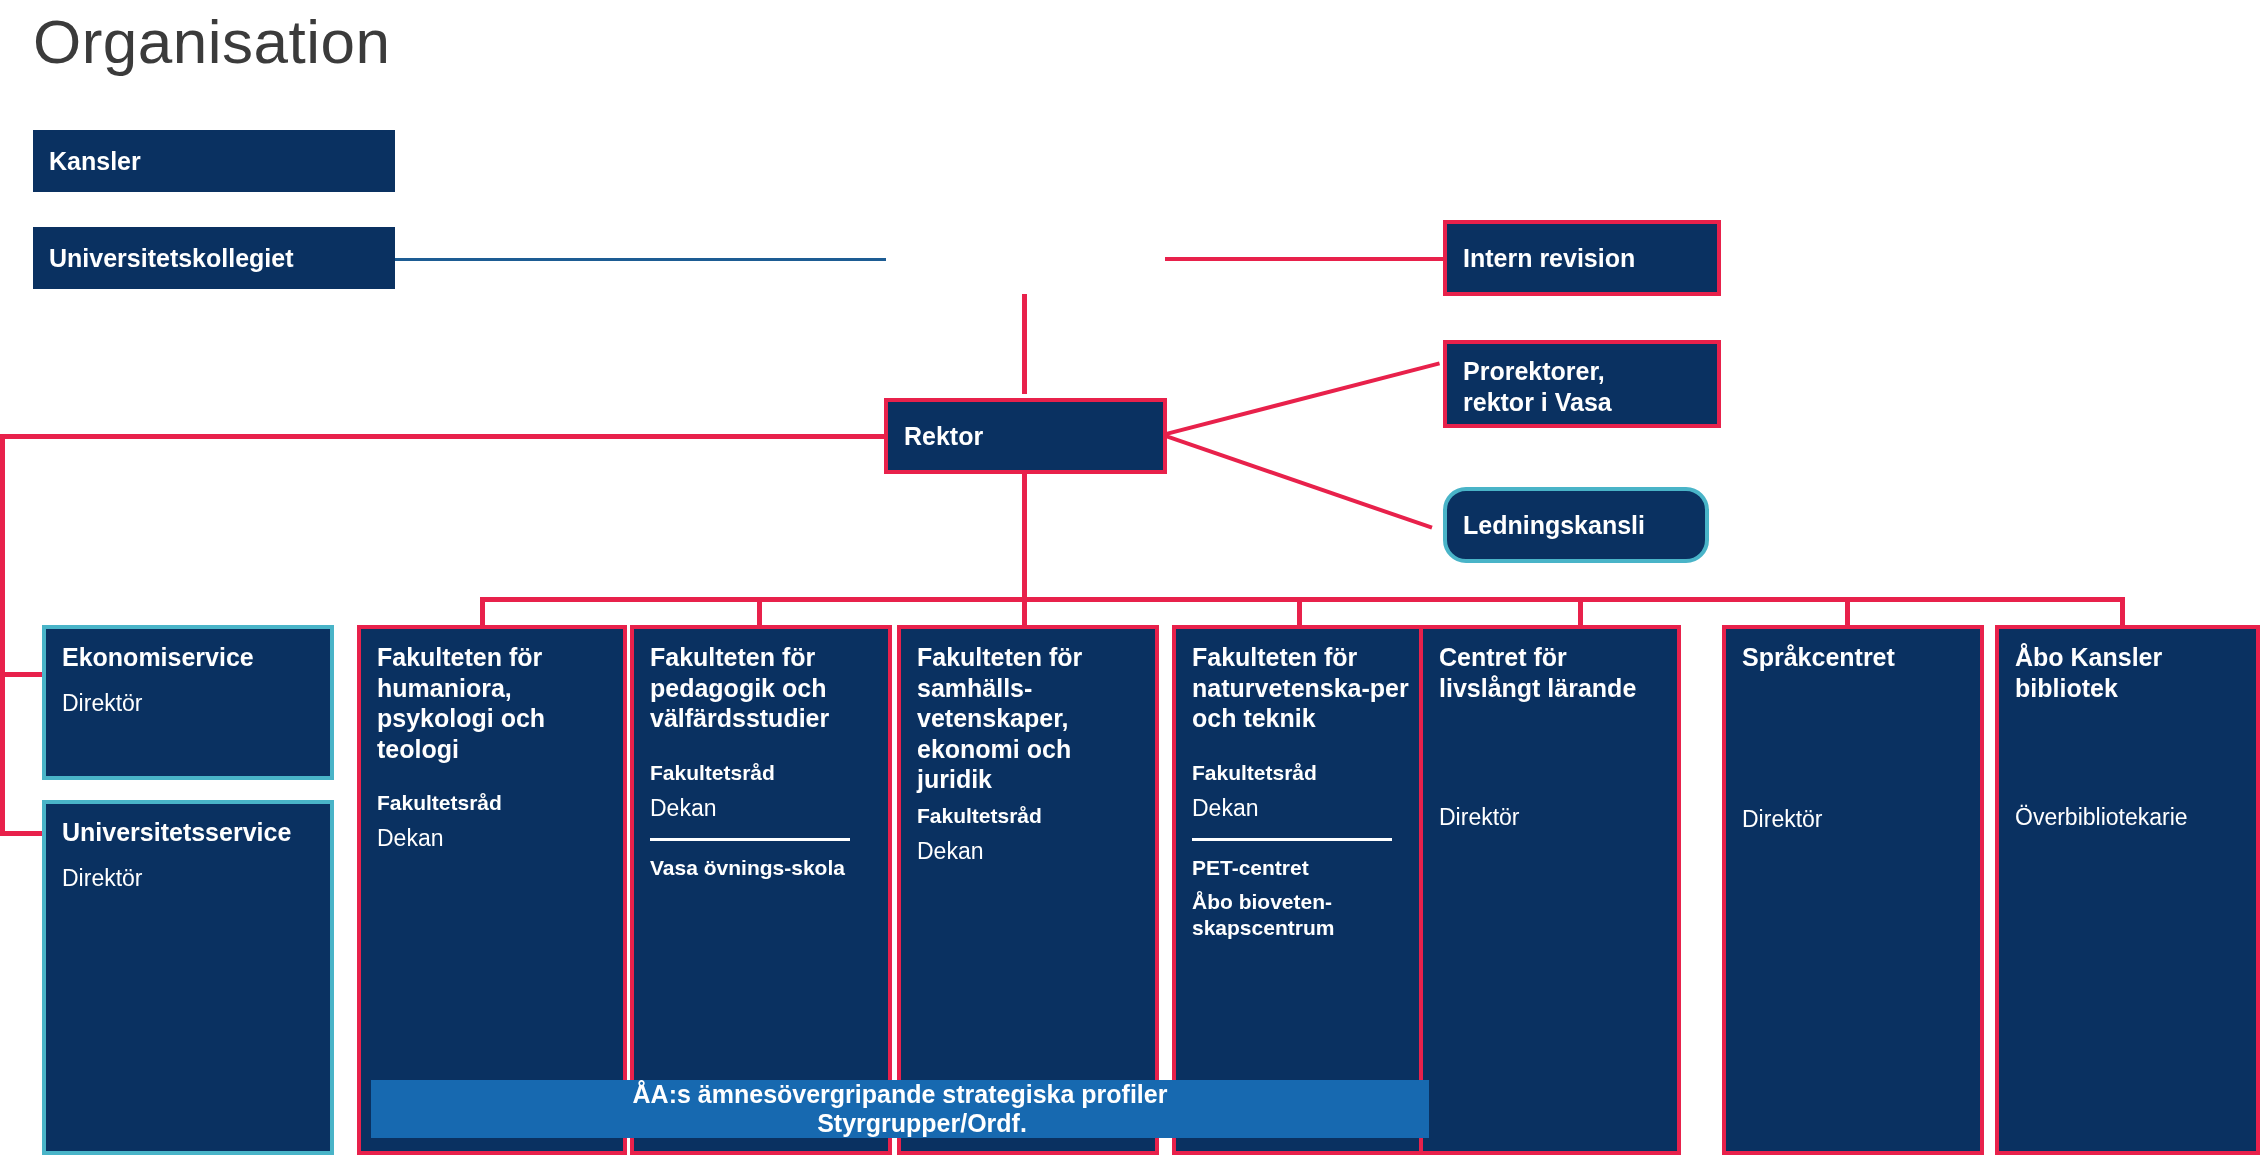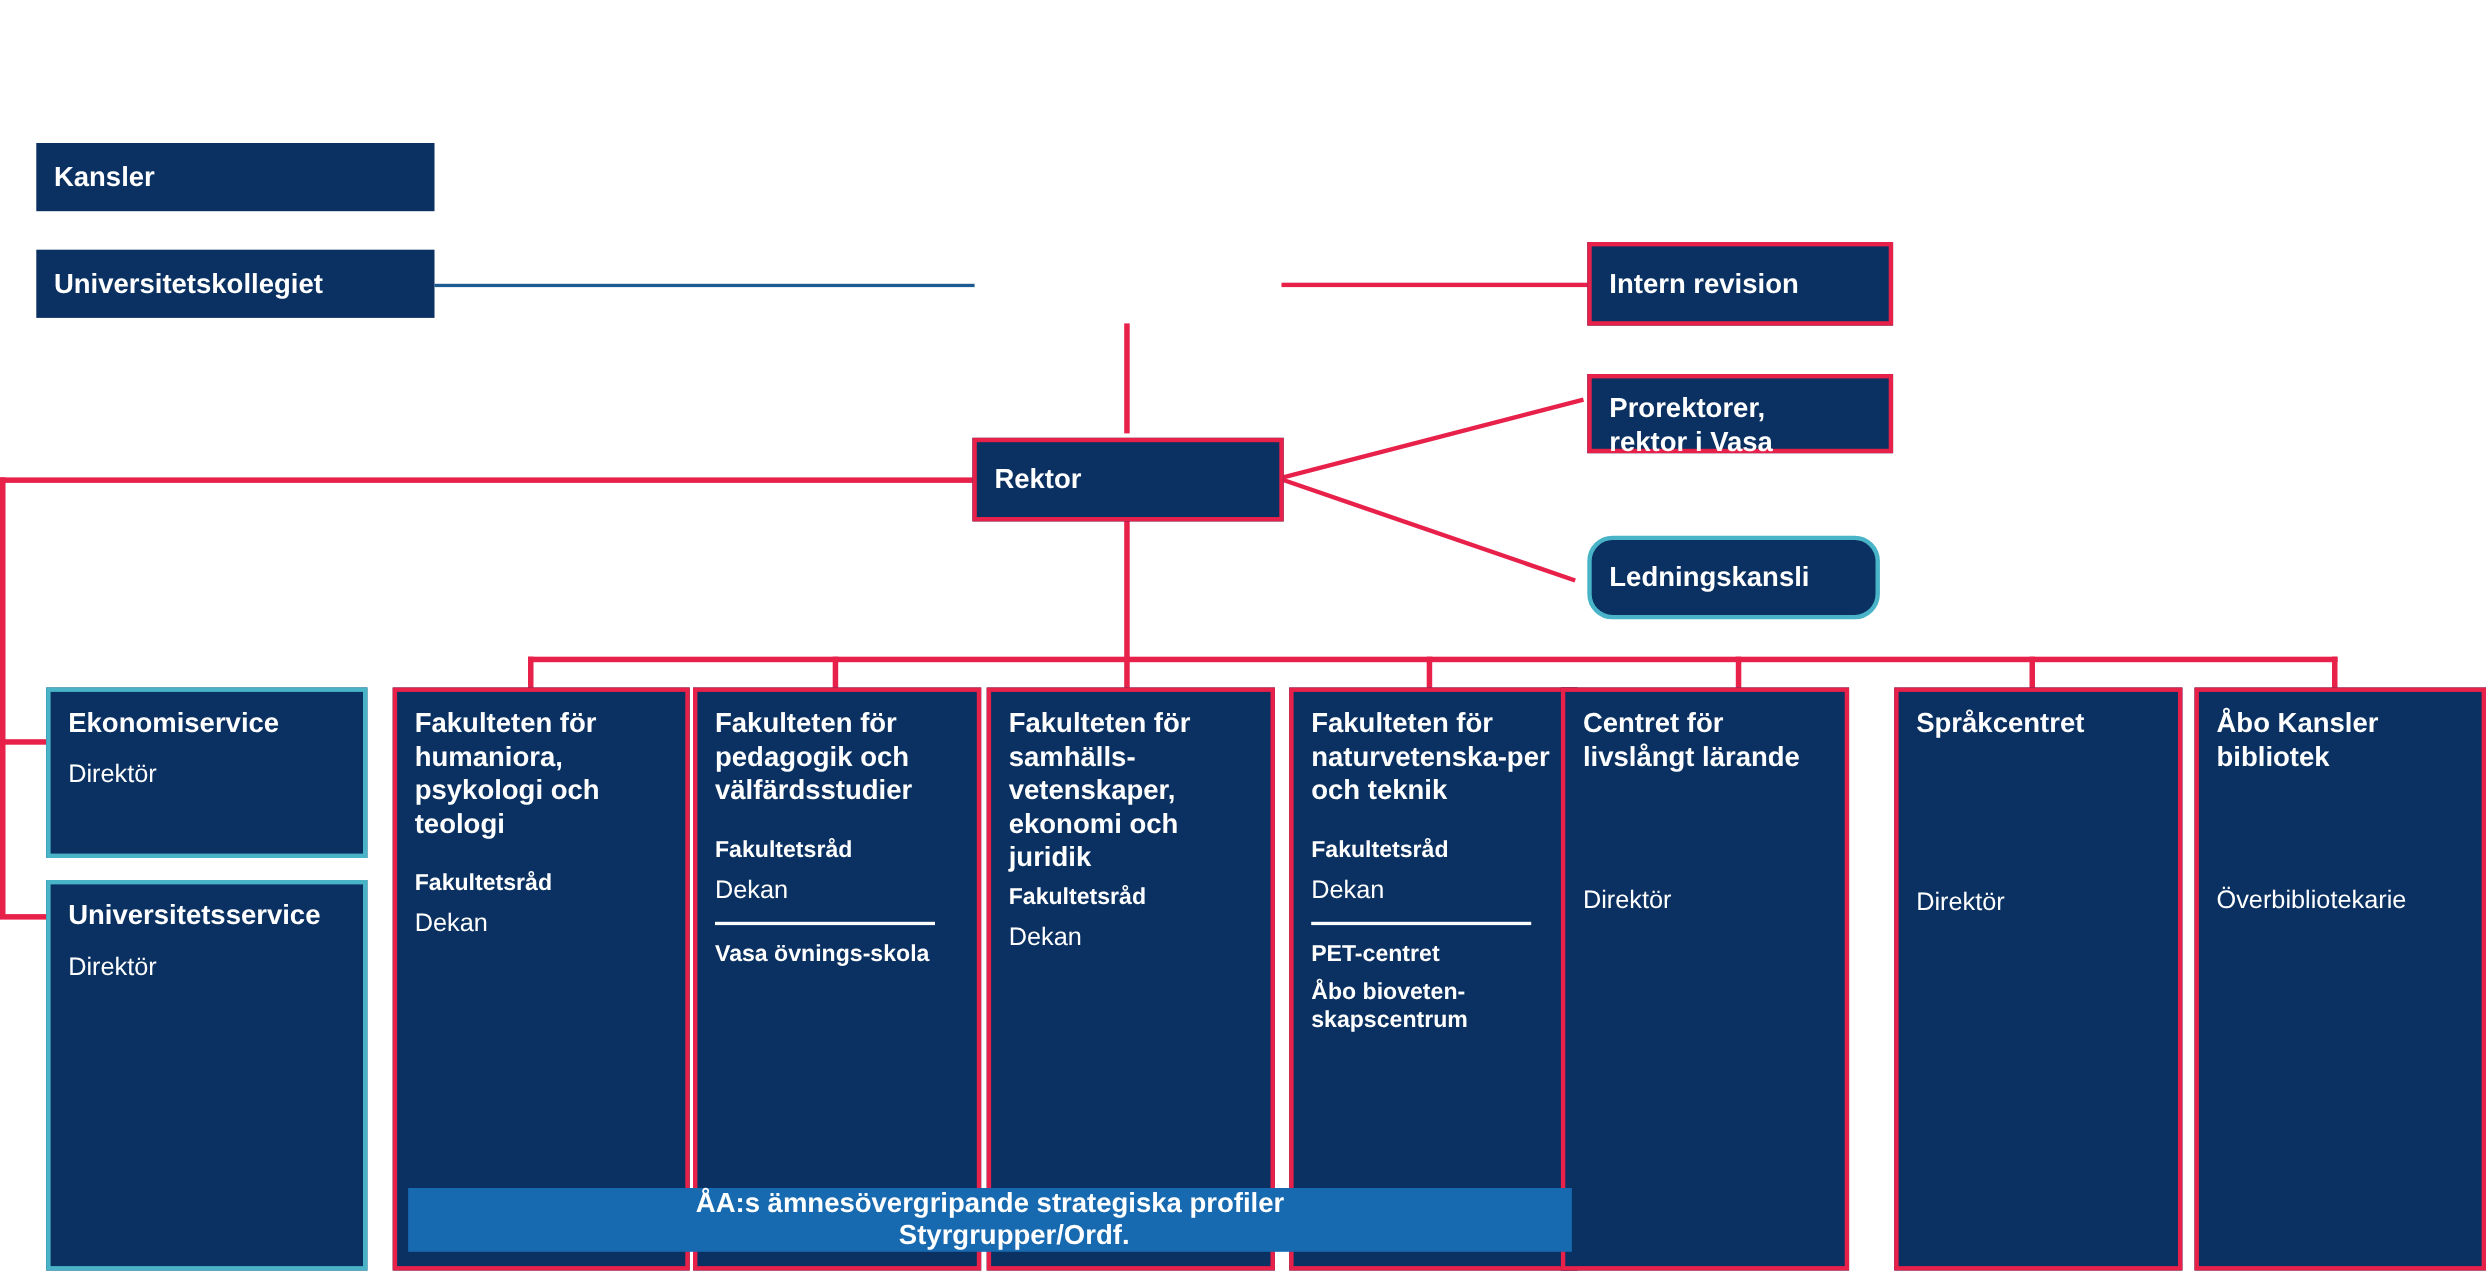--- a/index.html
+++ b/index.html
@@ -97,20 +97,21 @@
     font-size: 25px;
     font-weight: bold;
   }
   .banner .b2 { margin-left: 44px; }
 </style>
 </head>
 <body>
 
 <div id="stage">
 
+  <div class="title">Organisation</div>
 
   <div class="ln blue" style="left:395px; top:258px; width:491px; height:3px;"></div>
 
   <div class="ln" style="left:1165px; top:257px; width:280px; height:4px;"></div>
 
   <div class="ln" style="left:1022px; top:294px; width:5px; height:100px;"></div>
 
   <div class="diag" style="left:1166px; top:432px; width:282px; transform: rotate(-14.5deg);"></div>
 
   <div class="diag" style="left:1166px; top:434px; width:282px; transform: rotate(19deg);"></div>
@@ -150,21 +151,21 @@
         <span class="hd">Intern revision</span>
       </div>
   </div>
 
   <div class="box red" style="left:884px; top:398px; width:283px; height:76px;">
     <div class="center-v">
         <span class="hd">Rektor</span>
       </div>
   </div>
 
-  <div class="box red" style="left:1443px; top:340px; width:278px; height:72px;">
+  <div class="box red" style="left:1443px; top:340px; width:278px; height:88px;">
     <div class="pad" style="padding-top:12px;">
       <div class="hd">Prorektorer,</div>
       <div class="hd">rektor i Vasa</div>
     </div>
   </div>
 
   <div class="box teal" style="left:1443px; top:487px; width:266px; height:76px;border-radius:23px;">
     <div class="center-v">
         <span class="hd">Ledningskansli</span>
       </div>

